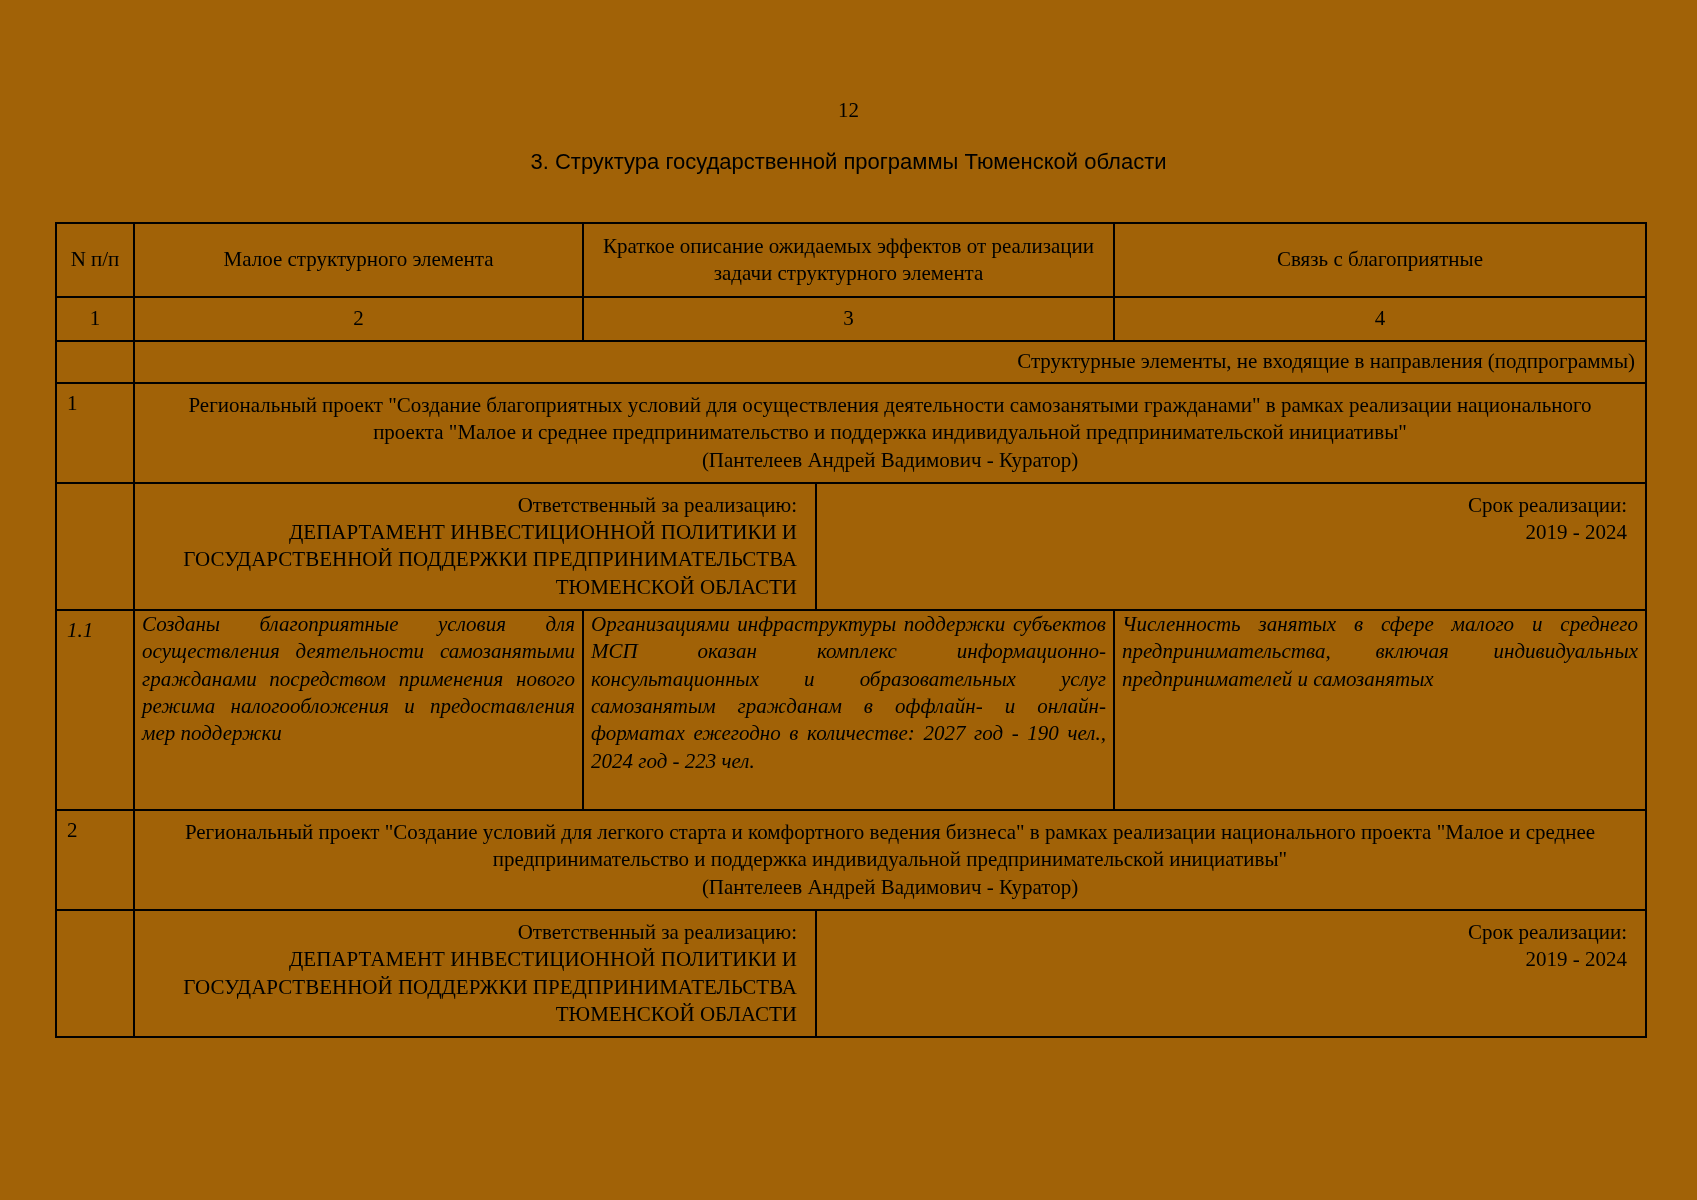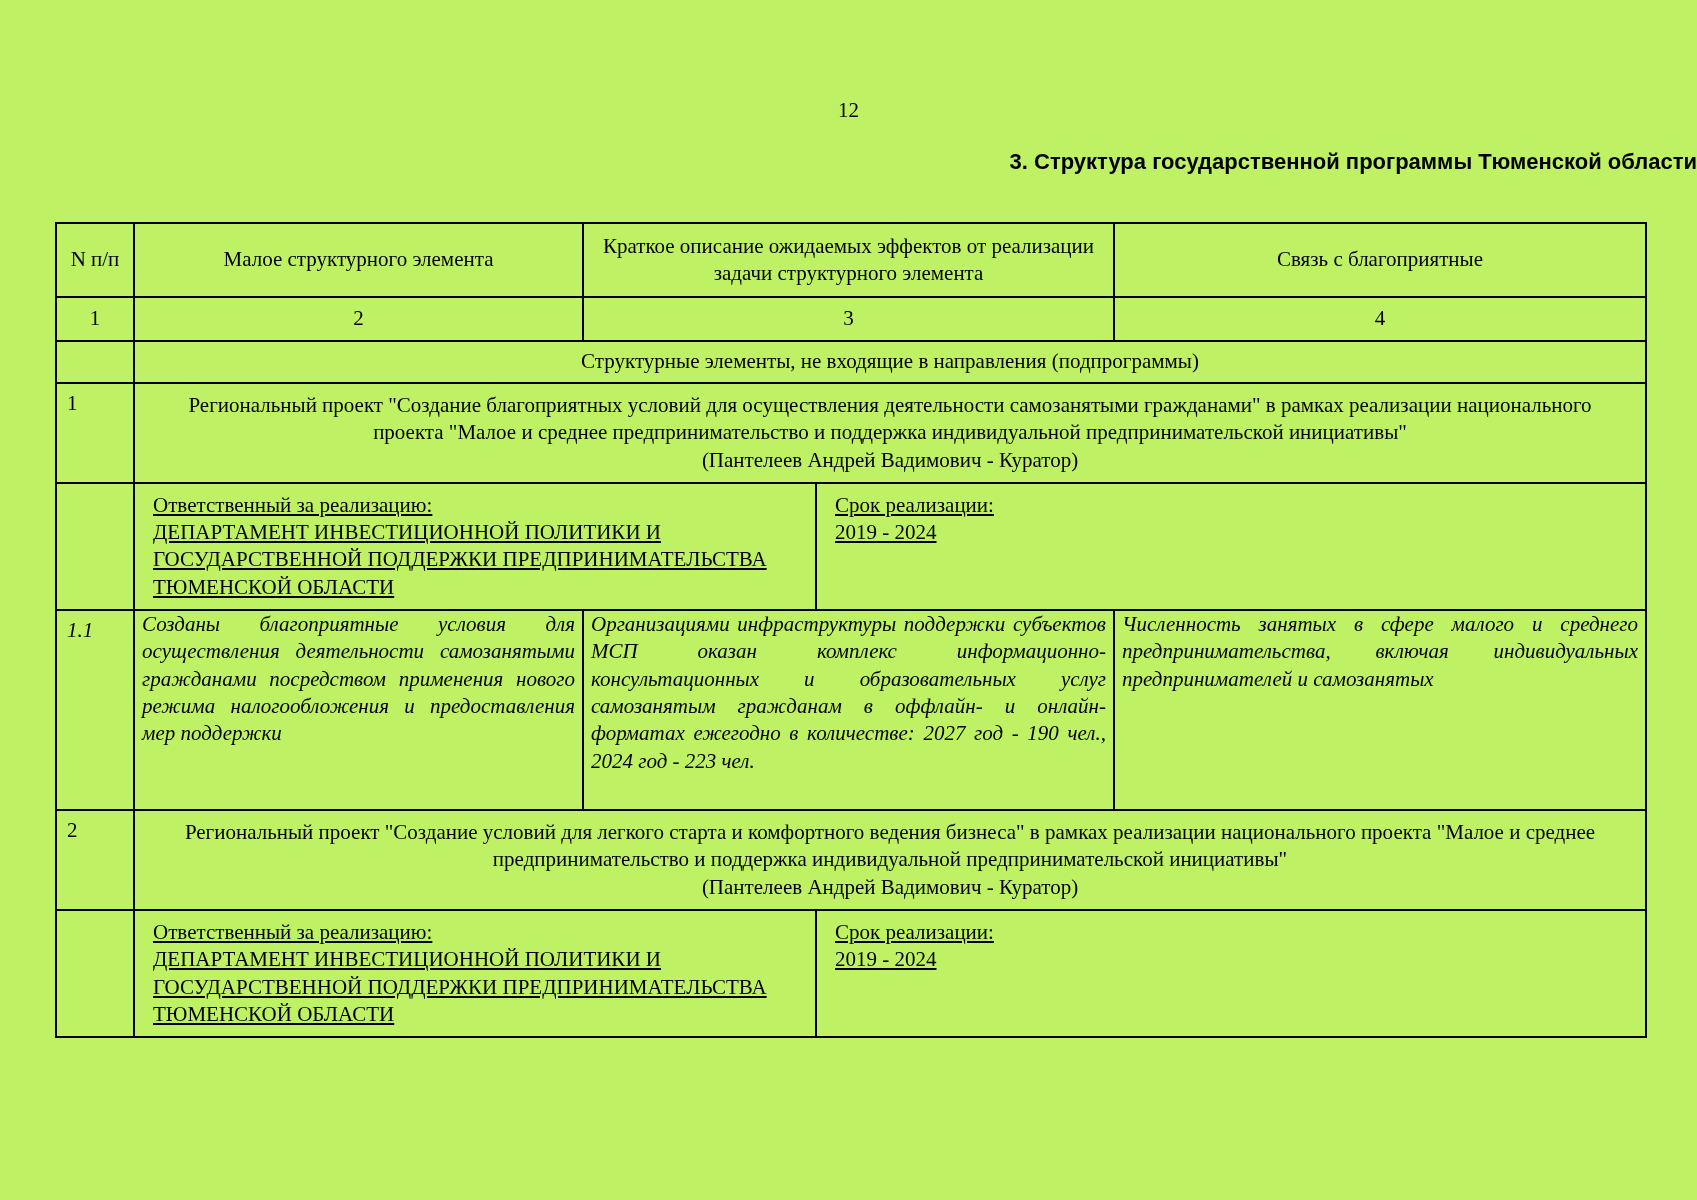--- a/index.html
+++ b/index.html
@@ -4,36 +4,36 @@
 <style>
   html, body {
     margin: 0;
     padding: 0;
     background: #ffffff;
   }
   .page {
     position: relative;
     width: 1697px;
     height: 1200px;
-    background: #bef264;
+    background: #a16207;
     color: #000000;
     font-family: "Liberation Serif", serif;
     box-sizing: border-box;
     overflow: hidden;
   }
   .page-number {
     margin-top: 98px;
     text-align: center;
     font-size: 21px;
   }
   .doc-title {
     margin: 26px 0 0 0;
-    text-align: right;
+    text-align: center;
     font-family: "Liberation Sans", sans-serif;
-    font-weight: bold;
+    font-weight: normal;
     font-size: 22px;
   }
   table.main-table {
     border-collapse: collapse;
     table-layout: fixed;
     margin: 47px 0 0 55px;
     width: 1590px;
     font-size: 21px;
     line-height: 1.3;
   }
@@ -48,37 +48,36 @@
     text-align: center;
     vertical-align: middle;
     height: 74px;
   }
   tr.index-row td {
     text-align: center;
     vertical-align: middle;
     height: 44px;
   }
   tr.section-row td {
-    text-align: center;
+    text-align: right;
     vertical-align: middle;
     height: 42px;
   }
   tr.project-row td.project-cell {
     text-align: center;
     height: 98px;
     padding: 8px 24px;
   }
   tr.project-row td.num-cell {
     text-align: left;
   }
   tr.responsible-row td {
-    text-align: left;
+    text-align: right;
     height: 124px;
     padding: 8px 18px;
-    text-decoration: underline;
   }
   tr.task-row td {
     height: 200px;
     font-style: italic;
   }
   tr.task-row td.just {
     text-align: justify;
     padding: 0 7px;
   }
   .caps-name {

